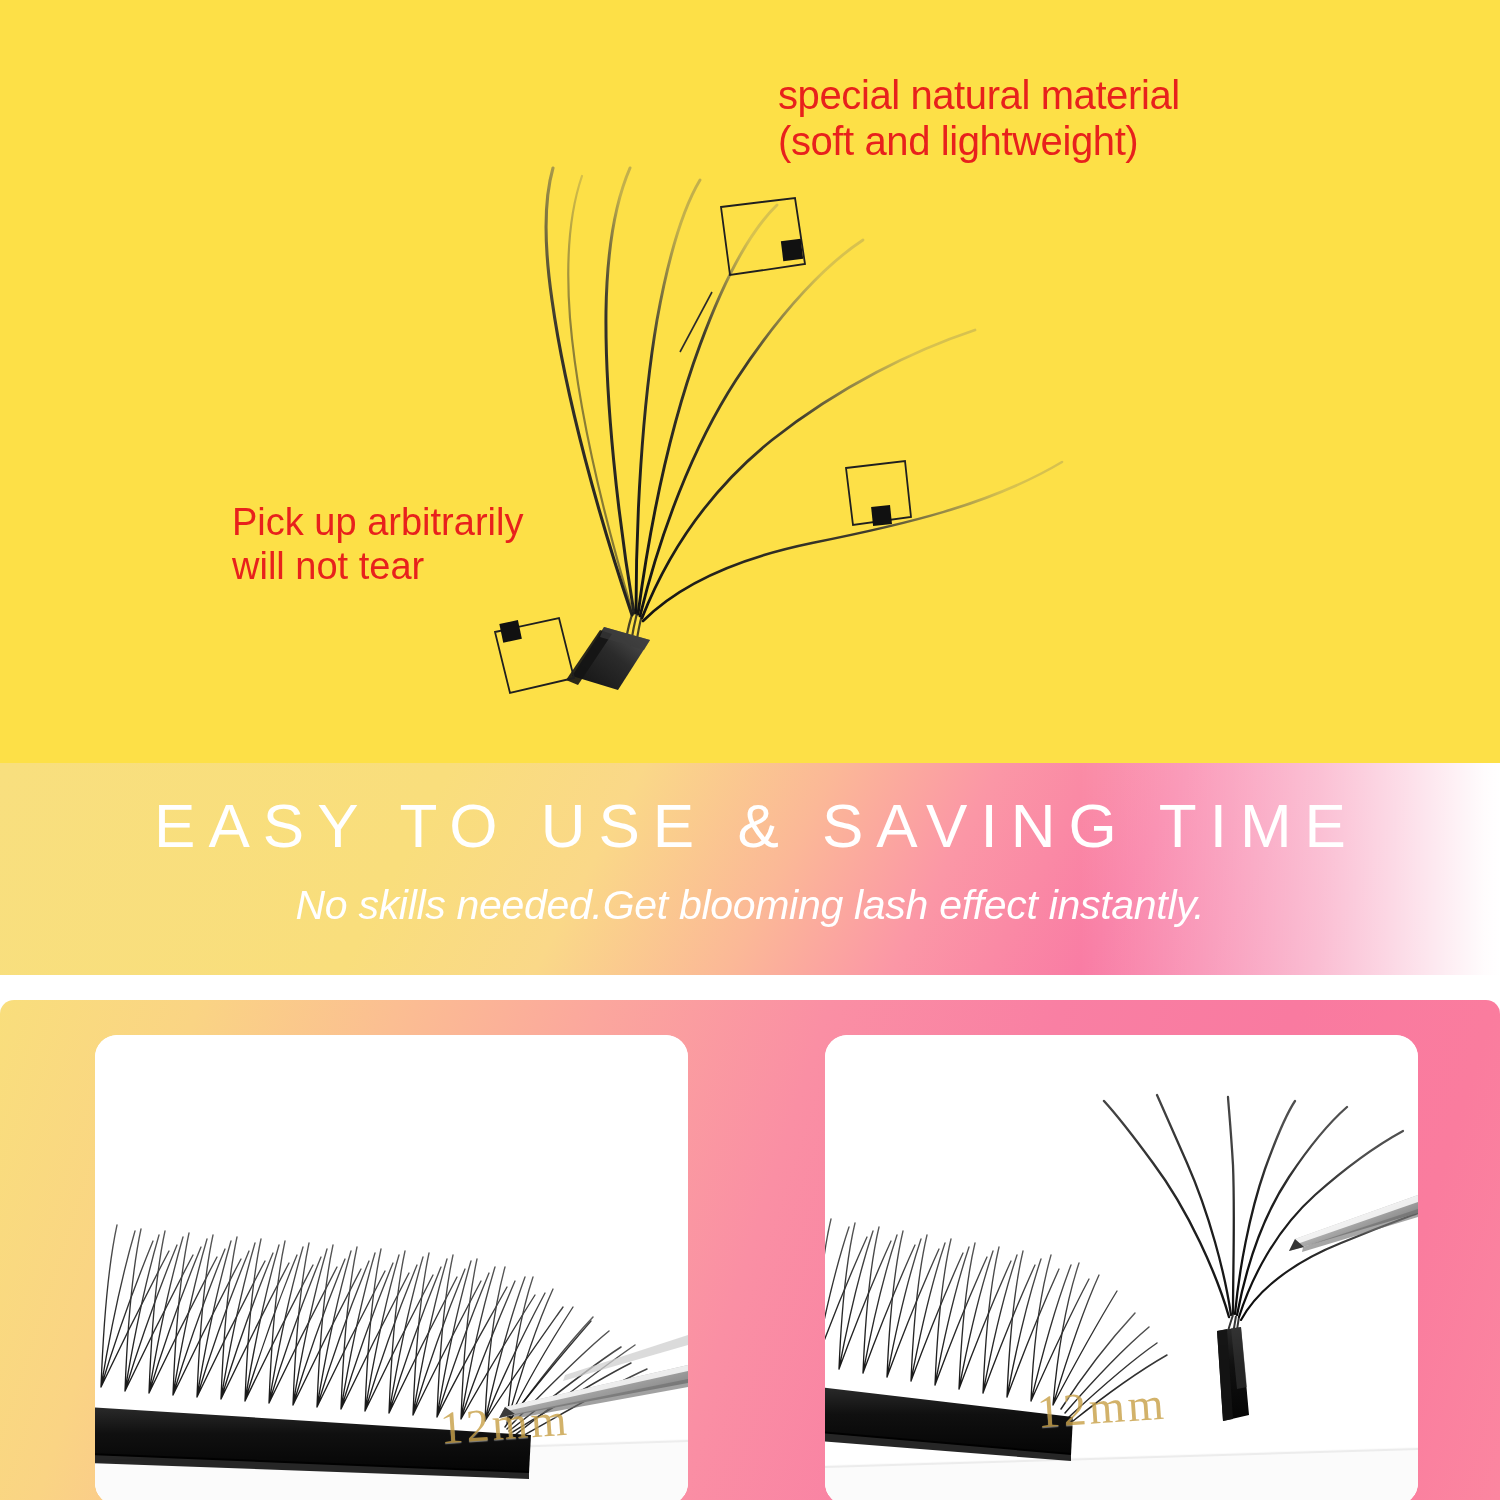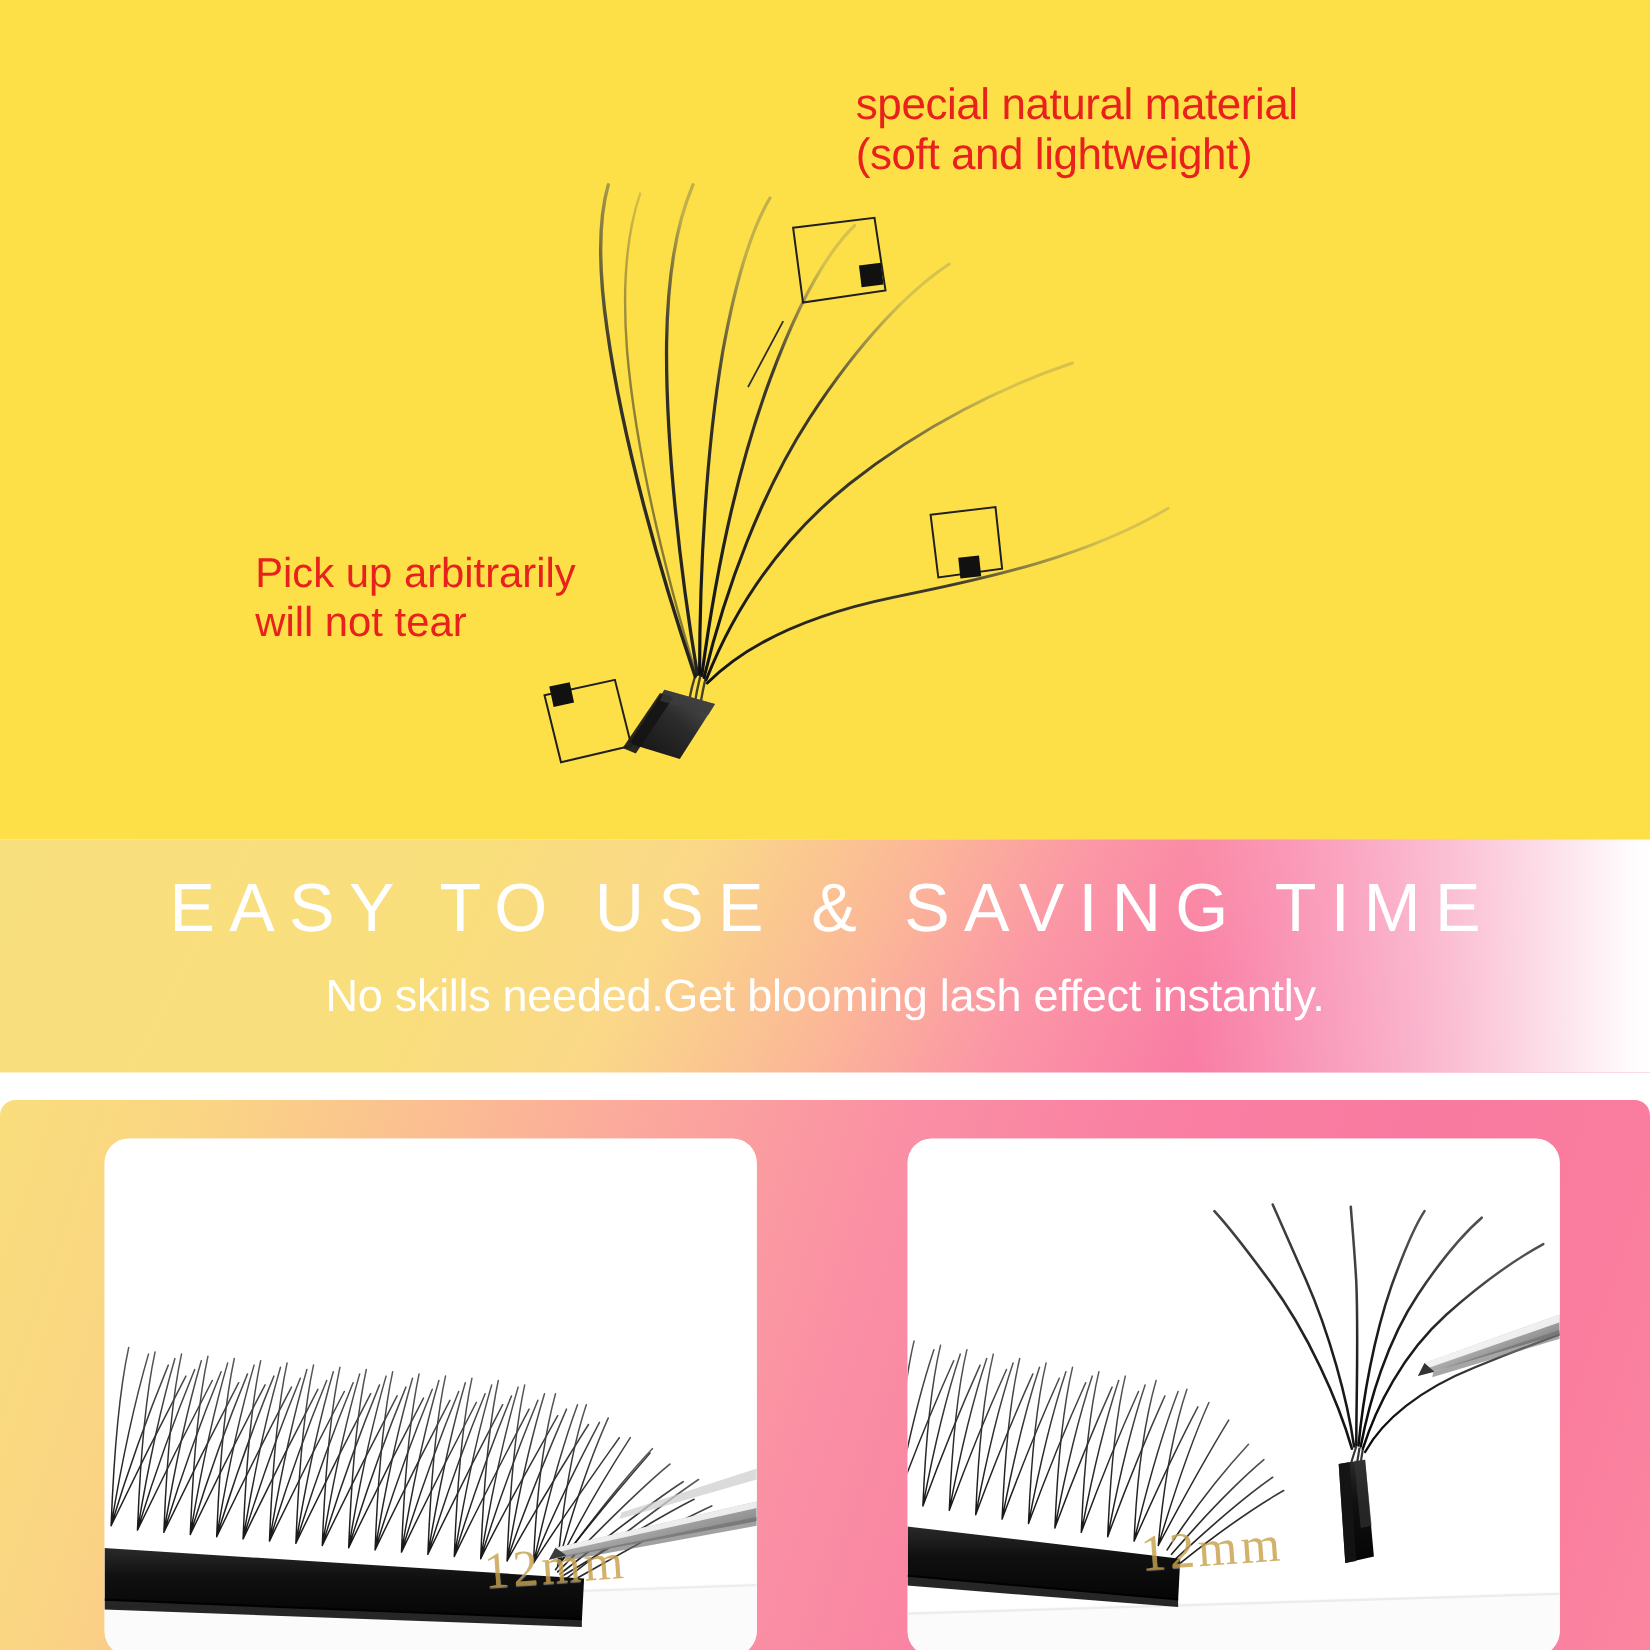--- a/index.html
+++ b/index.html
@@ -97,20 +97,21 @@
     position: absolute;
     left: 0;
     top: 122px;
     width: 1500px;
     text-align: center;
     color: #ffffff;
     font-size: 41px;
     font-weight: 400;
     letter-spacing: -0.3px;
     line-height: 1;
+    font-style: italic;
   }
 
   
   #photos-section {
     position: absolute;
     left: 0;
     top: 1000px;
     width: 1500px;
     height: 500px;
     background: linear-gradient(108deg,

